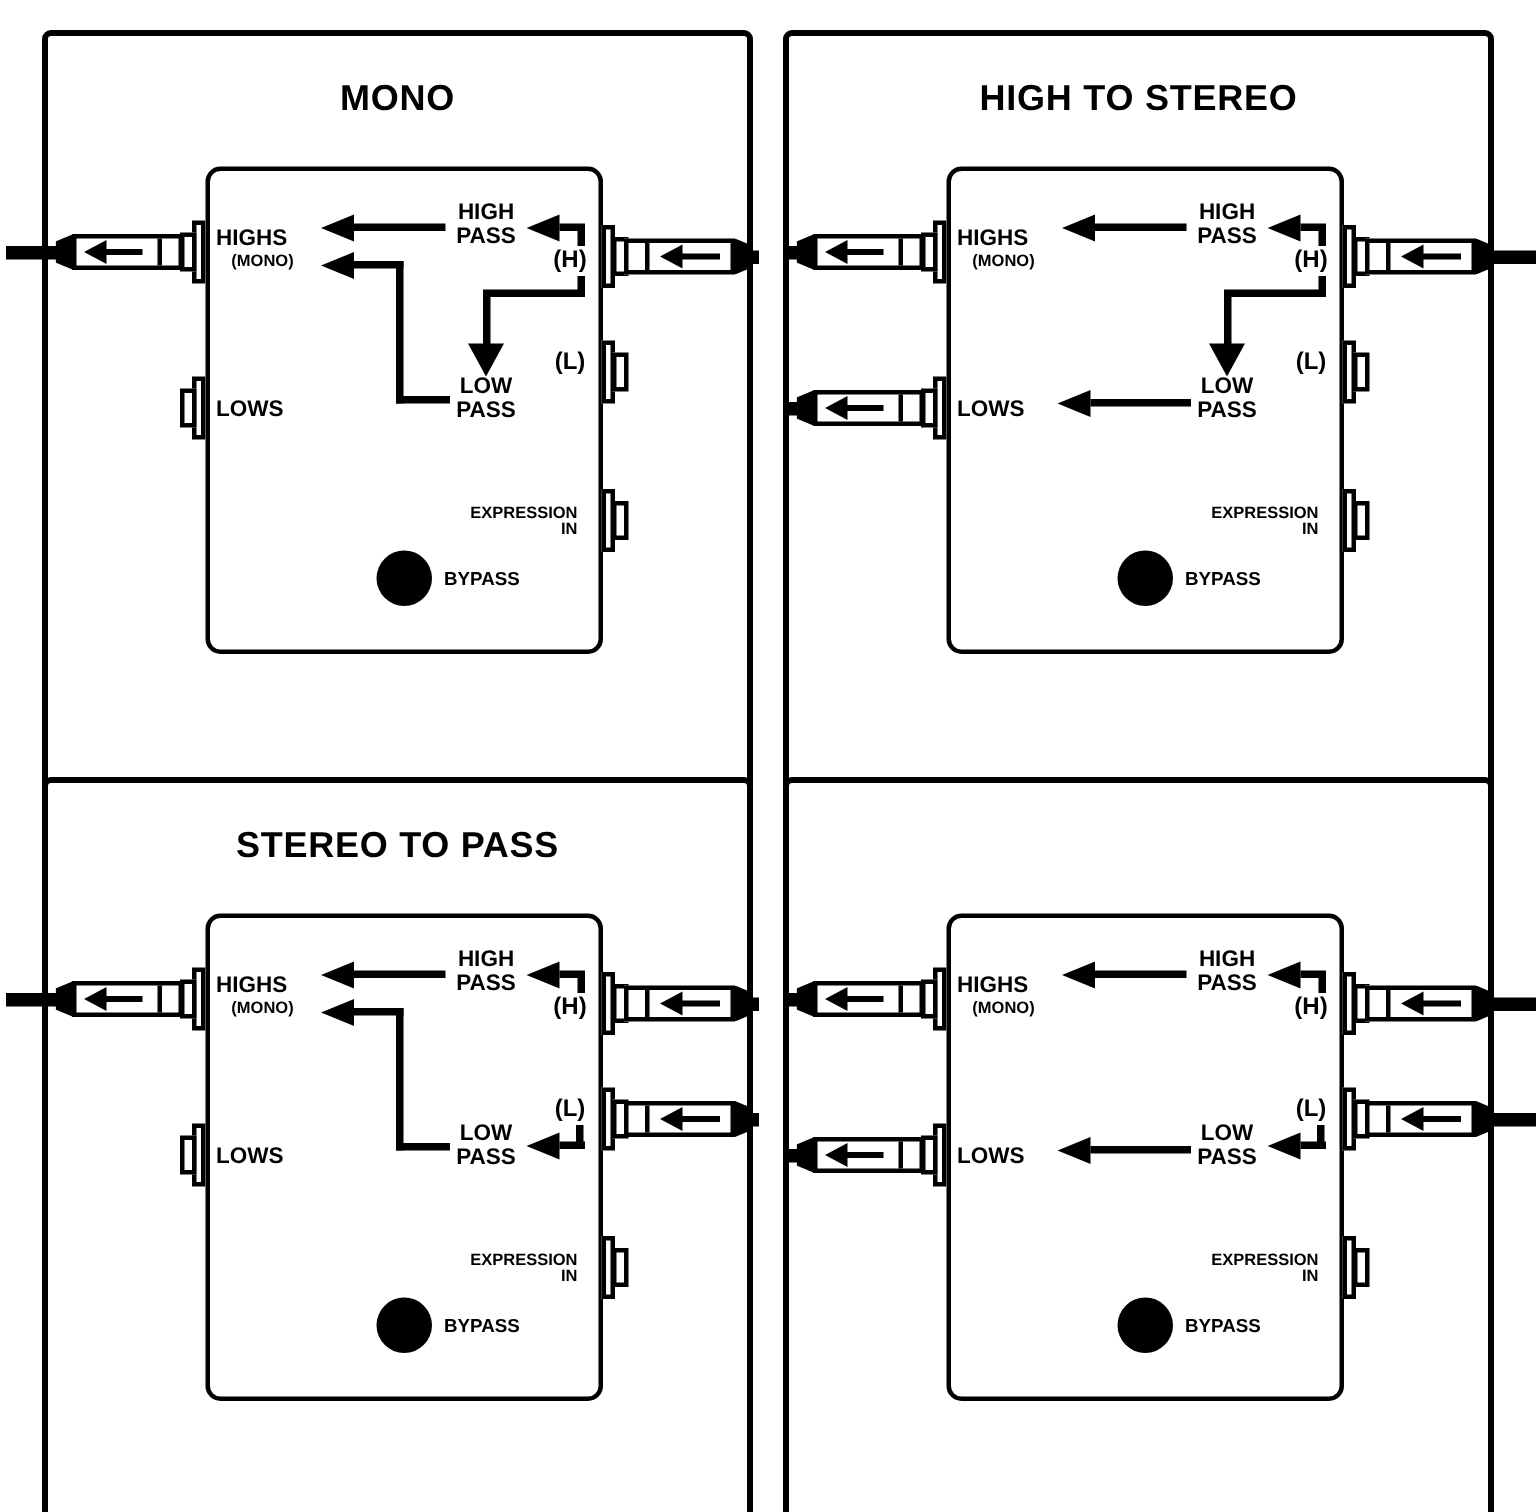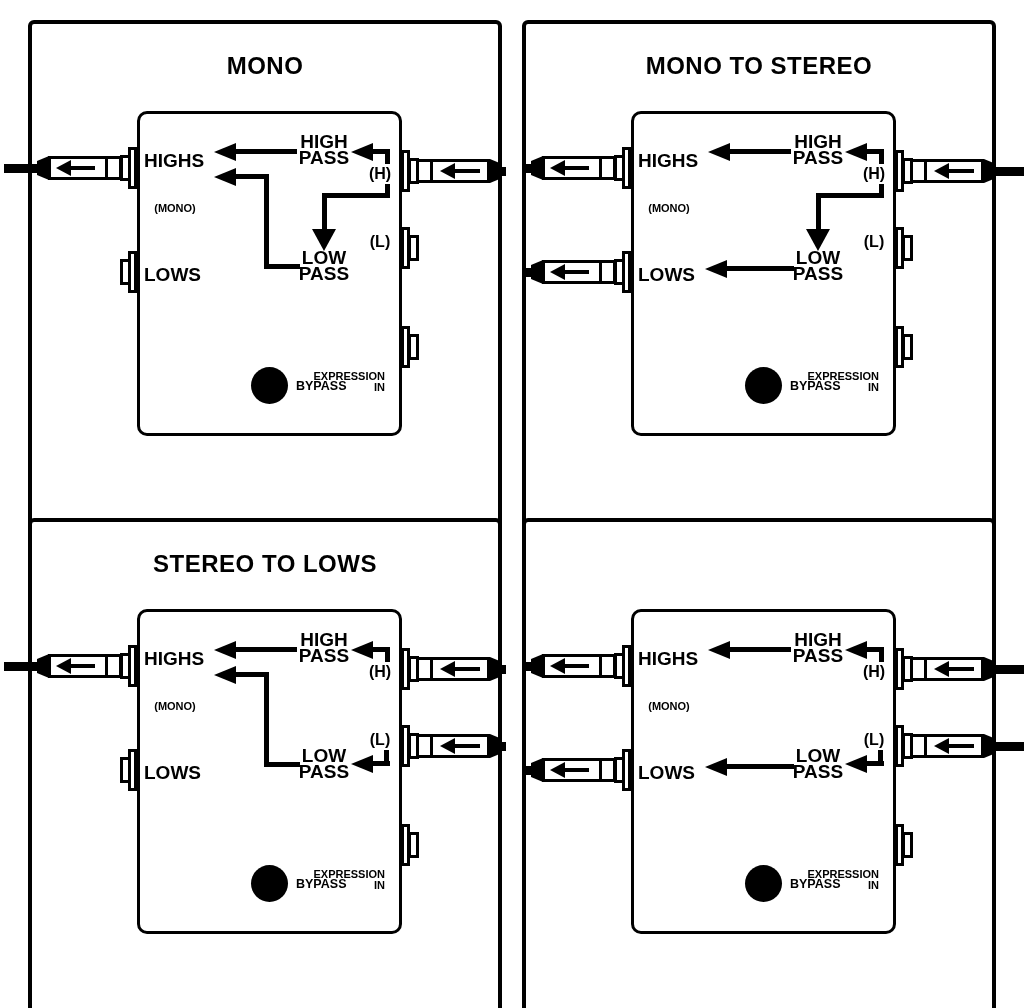--- a/index.html
+++ b/index.html
@@ -5,24 +5,24 @@
   html,body{margin:0;padding:0;background:#fff;}
   #canvas{position:relative;width:1024px;height:1008px;background:#fff;overflow:hidden;
           font-family:"Liberation Sans",sans-serif;color:#000;}
   .panel{position:absolute;width:474px;height:544px;border:4px solid #000;border-radius:6px;
          background:#fff;box-sizing:border-box;}
   .title{position:absolute;left:0;right:0;top:30px;text-align:center;font-size:24px;
          font-weight:bold;letter-spacing:.5px;line-height:1;}
   .pedal{position:absolute;left:105px;top:87px;width:265px;height:325px;border:3px solid #000;
          border-radius:10px;box-sizing:border-box;background:#fff;}
   .lbl{position:absolute;font-weight:bold;white-space:nowrap;line-height:1;}
-  .big{font-size:19px;}
+  .big{font-size:15px;}
   .two{text-align:center;}
   .two div{line-height:16px;}
-  .sub{font-size:11px;text-align:center;margin-top:34px;}
+  .sub{font-size:11px;text-align:center;}
   .sub div{line-height:11px;}
   .expr{text-align:right;}
   .hjl{font-size:16px;text-align:center;}
   .byp{font-size:12.5px;text-align:center;}
   .knob{position:absolute;left:219px;top:343px;width:37px;height:37px;border-radius:50%;background:#000;}
   
   .jack{position:absolute;height:44px;}
   .jleft{left:85px;width:20px;}
   .jright{left:369px;width:18px;}
   .jack i{position:absolute;background:#fff;border:3px solid #000;box-sizing:border-box;display:block;}
@@ -148,21 +148,21 @@
     <div class="lbl hjl" style="left:326px;top:210px;width:44px">(L)</div>
     <div class="lbl sub expr" style="left:250px;top:313px;width:103px">
       <div>EXPRESSION</div>
       <div>IN</div>
     </div>
     <div class="knob"></div>
     <div class="lbl byp" style="left:264px;top:356px">BYPASS</div>
   </div>
 
   <div class="panel" style="left:522px;top:20px">
-    <div class="title">MONO TO STEREO</div>
+    <div class="title">HIGH TO STEREO</div>
     <div class="pedal"></div>
 
     <div class="jack jleft" style="top:122px">
         <i class="jt"></i>
         <i class="jw"></i>
       </div>
     <div class="jack jleft" style="top:226px">
         <i class="jt"></i>
         <i class="jw"></i>
       </div>
@@ -242,21 +242,21 @@
     <div class="lbl hjl" style="left:326px;top:210px;width:44px">(L)</div>
     <div class="lbl sub expr" style="left:250px;top:313px;width:103px">
       <div>EXPRESSION</div>
       <div>IN</div>
     </div>
     <div class="knob"></div>
     <div class="lbl byp" style="left:264px;top:356px">BYPASS</div>
   </div>
 
   <div class="panel" style="left:28px;top:518px">
-    <div class="title">STEREO TO LOWS</div>
+    <div class="title">STEREO TO PASS</div>
     <div class="pedal"></div>
 
     <div class="jack jleft" style="top:122px">
         <i class="jt"></i>
         <i class="jw"></i>
       </div>
     <div class="jack jleft" style="top:226px">
         <i class="jt"></i>
         <i class="jw"></i>
       </div>

